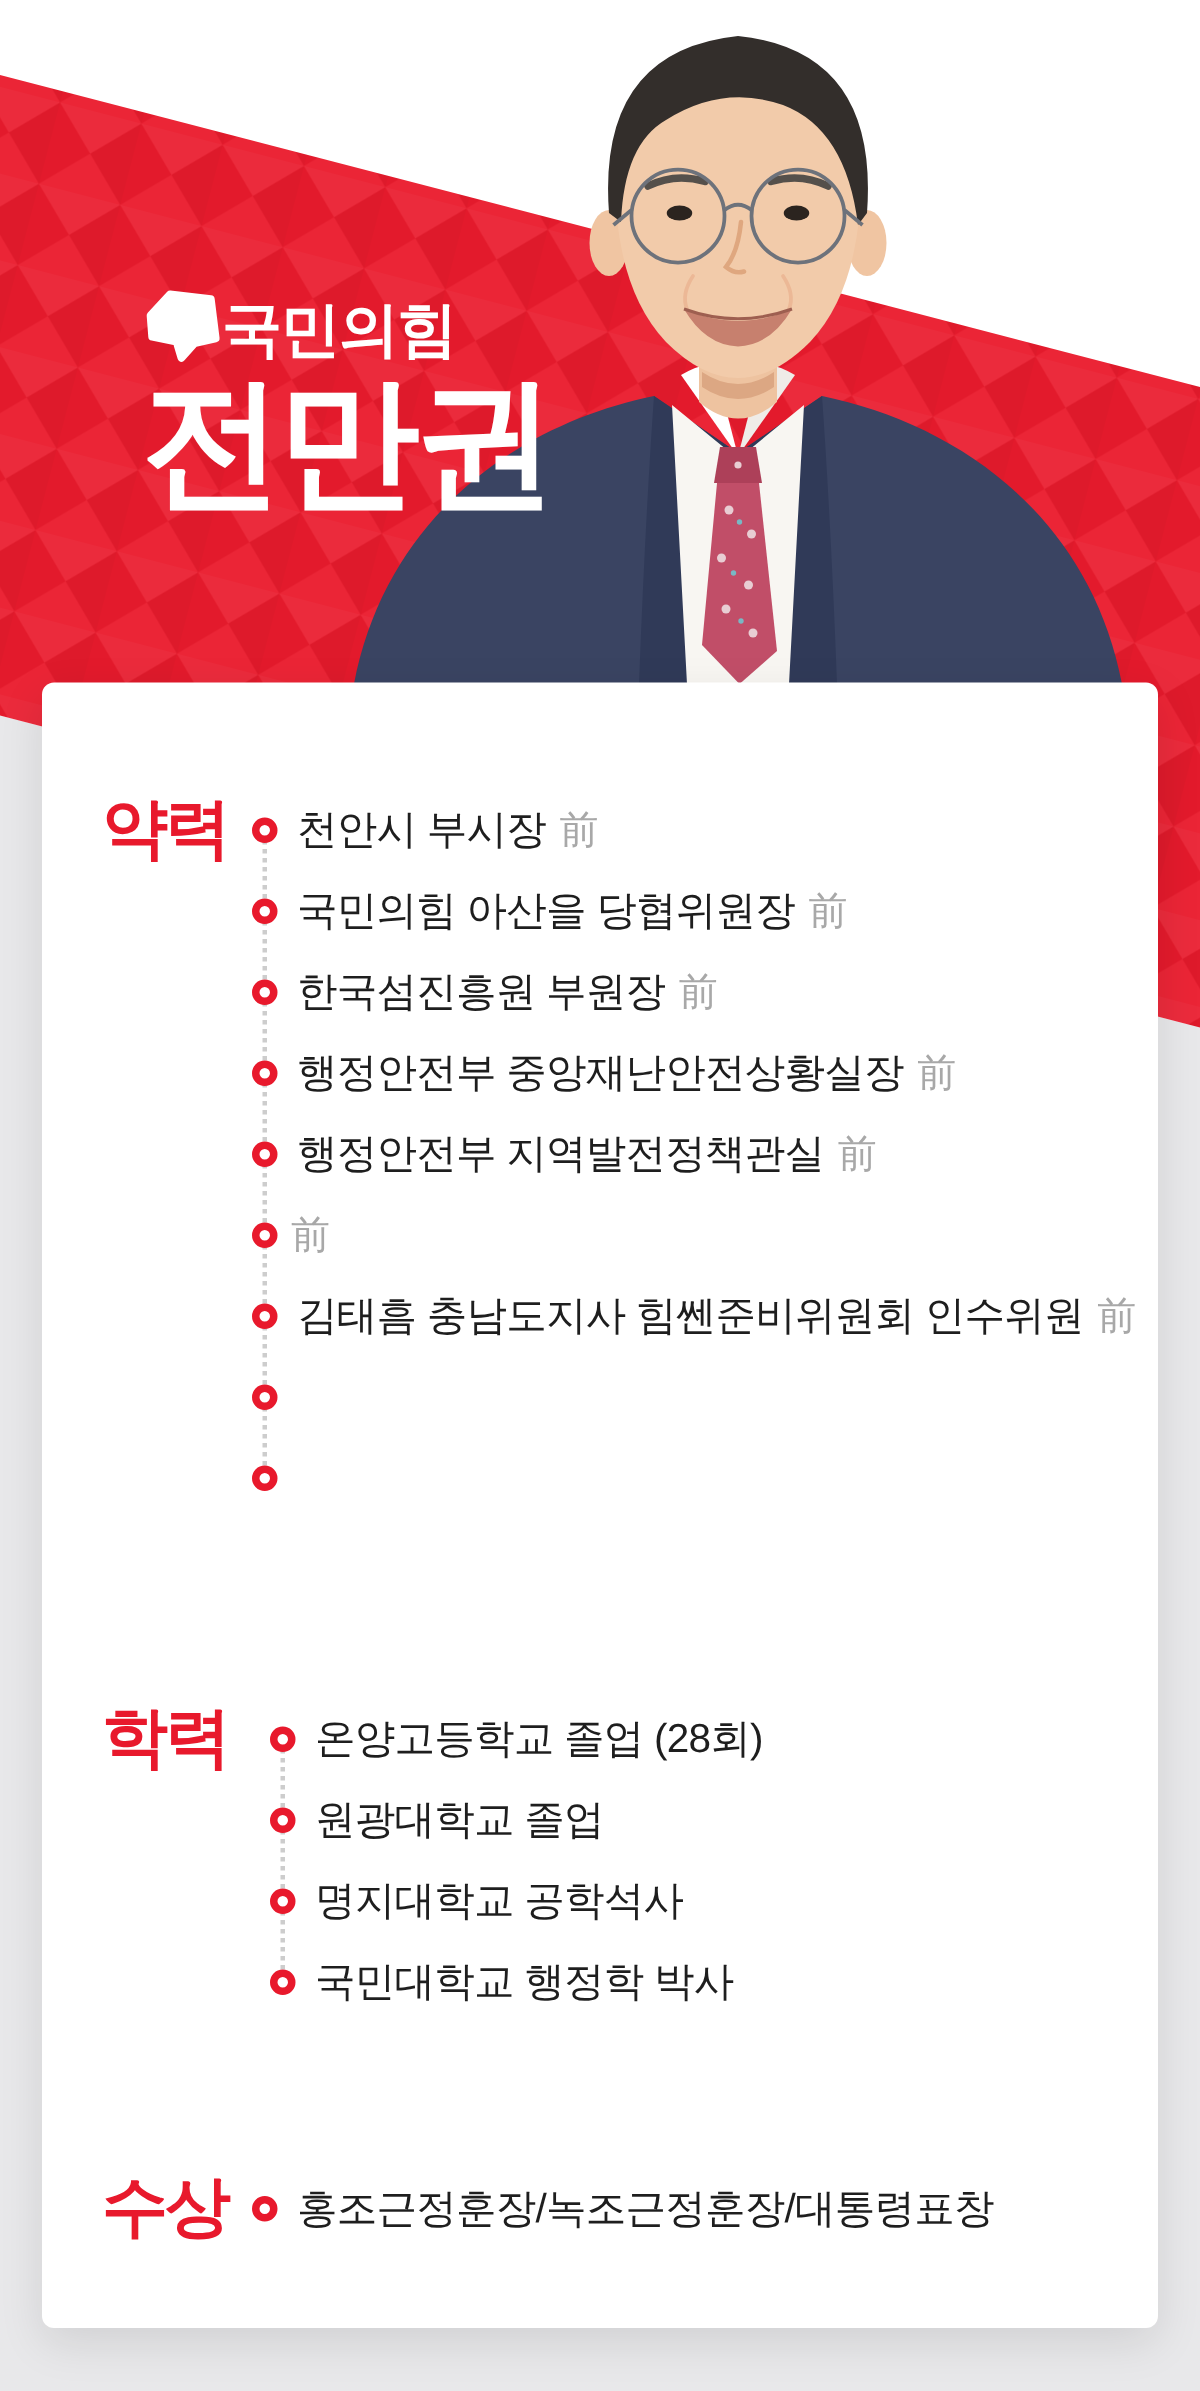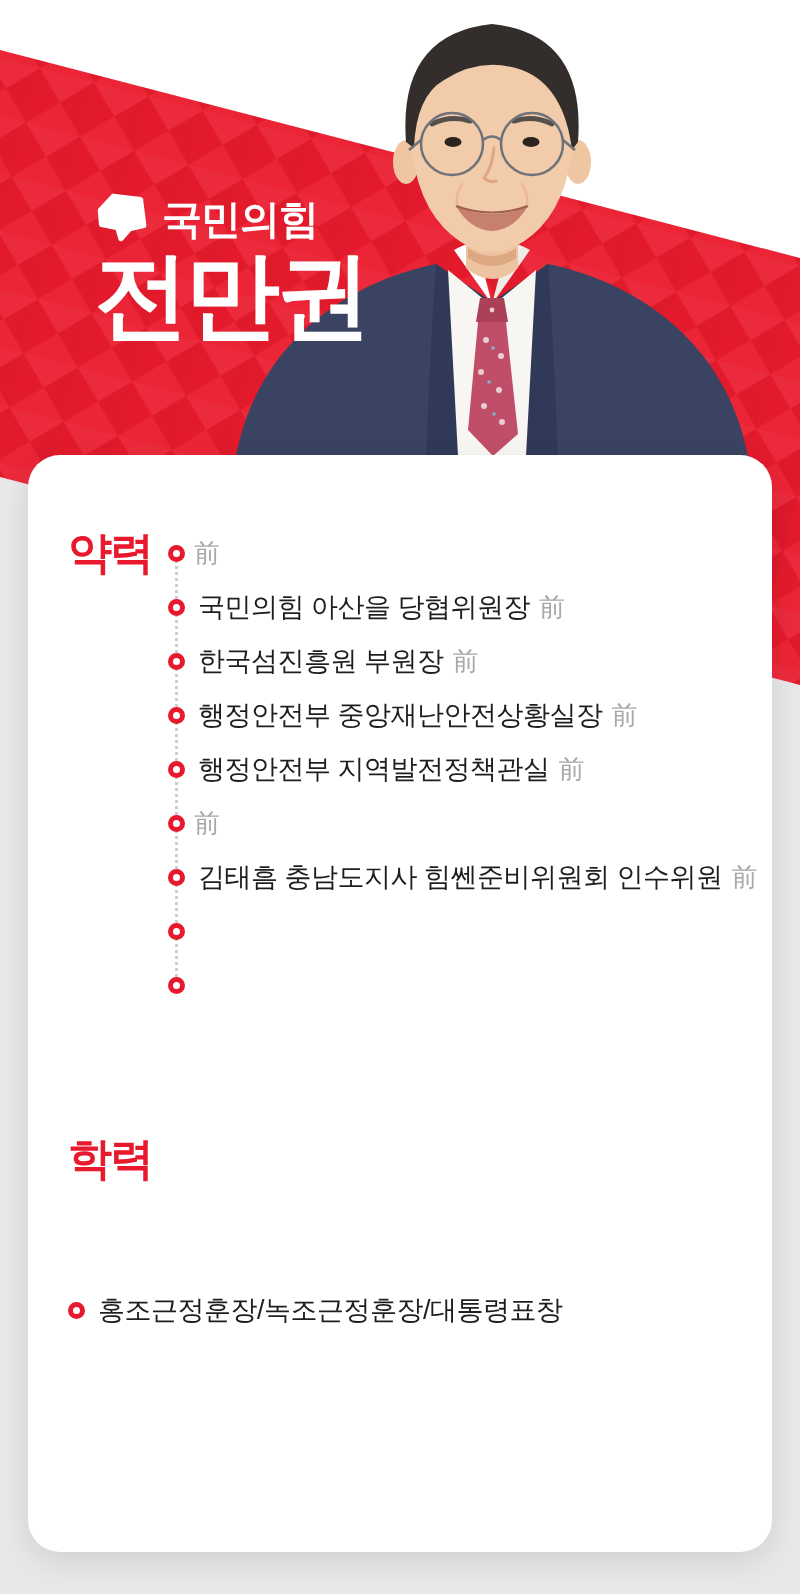--- a/index.html
+++ b/index.html
@@ -4,28 +4,28 @@
 <style>
   html,body{margin:0;padding:0;}
   body{
     width:800px;height:1594px;position:relative;overflow:hidden;
     background:#ffffff;
     font-family:"Liberation Sans","DejaVu Sans",sans-serif;
   }
   .bg-svg{position:absolute;left:0;top:0;width:800px;height:1594px;z-index:0;}
   .portrait{position:absolute;left:230px;top:0;width:530px;height:456px;z-index:1;}
   .header-block{position:absolute;left:94px;top:190px;z-index:3;}
-  .party-row{display:flex;align-items:center;gap:14px;}
+  .party-row{display:flex;align-items:center;}
   .party-logo{width:54px;height:58px;}
   .party-name{color:#ffffff;font-size:40px;font-weight:900;letter-spacing:-1px;}
   .candidate-name{color:#ffffff;font-size:95px;font-weight:900;letter-spacing:-4px;line-height:1.0;}
 
   .card{
     position:absolute;left:28px;top:455px;width:744px;height:1097px;
-    background:#ffffff;border-radius:32px;z-index:2;
+    background:#ffffff;border-radius:8px;z-index:2;
     box-shadow:0 10px 30px rgba(0,0,0,0.10);
     box-sizing:border-box;padding-left:40px;
   }
   .section{display:flex;align-items:flex-start;}
   .section.career{margin-top:71px;}
   .section.education{margin-top:120px;gap:12px;}
   .section.awards{margin-top:97px;}
   .sec-label{
     flex:0 0 100px;width:100px;height:54px;line-height:54px;
     font-size:44px;font-weight:900;color:#e8192c;letter-spacing:-2px;
@@ -126,20 +126,21 @@
   </div>
   <div class="candidate-name">전만권</div>
 </div>
 
 <div class="card">
   <div class="section career">
     <div class="sec-label">약력</div>
     <div class="timeline">
   <div class="row">
     <span class="bullet"></span>
+    <span class="itext">천안시 부시장</span>
     <span class="isuffix">前</span>
   </div>
 
   <div class="row">
     <span class="bullet"></span>
     <span class="itext">국민의힘 아산을 당협위원장</span>
     <span class="isuffix">前</span>
   </div>
 
   <div class="row">
@@ -178,23 +179,49 @@
 
   <div class="row">
     <span class="bullet"></span>
 
   </div>
 </div>
   </div>
 
   <div class="section education">
     <div class="sec-label">학력</div>
+    <div class="timeline">
+  <div class="row">
+    <span class="bullet"></span>
+    <span class="itext">온양고등학교 졸업 (28회)</span>
+
+  </div>
+
+  <div class="row">
+    <span class="bullet"></span>
+    <span class="itext">원광대학교 졸업</span>
+
+  </div>
+
+  <div class="row">
+    <span class="bullet"></span>
+    <span class="itext">명지대학교 공학석사</span>
+
+  </div>
+
+  <div class="row">
+    <span class="bullet"></span>
+    <span class="itext">국민대학교 행정학 박사</span>
+
+  </div>
+</div>
   </div>
 
   <div class="section awards">
+    <div class="sec-label">수상</div>
     <div class="timeline">
   <div class="row">
     <span class="bullet"></span>
     <span class="itext">홍조근정훈장/녹조근정훈장/대통령표창</span>
 
   </div>
 </div>
   </div>
 </div>
 

